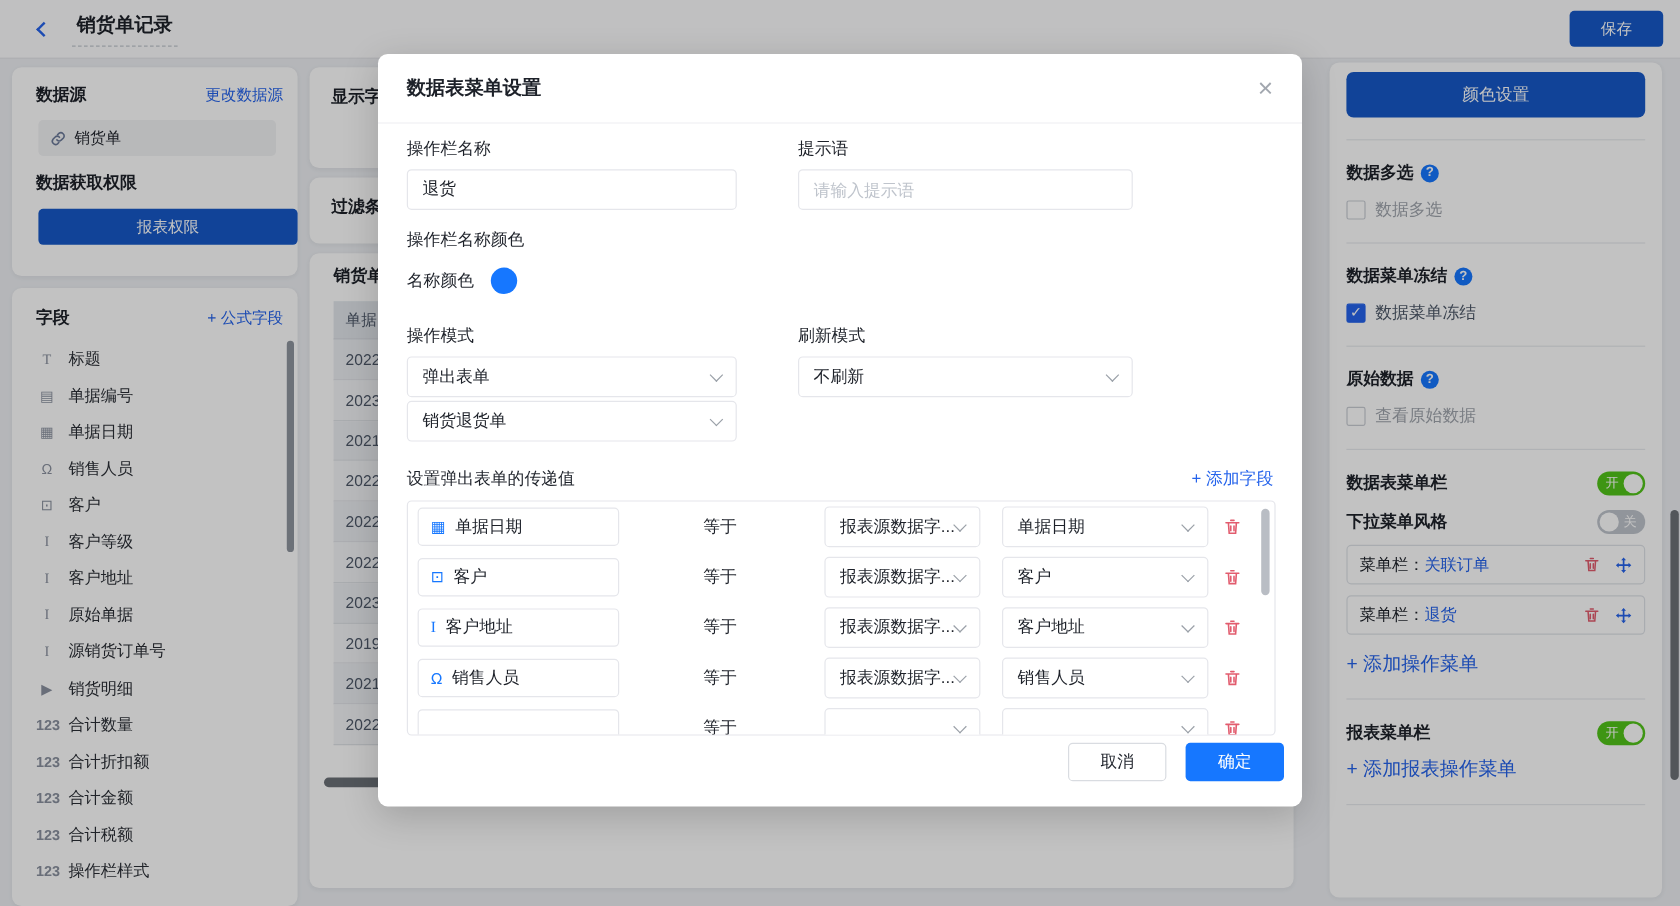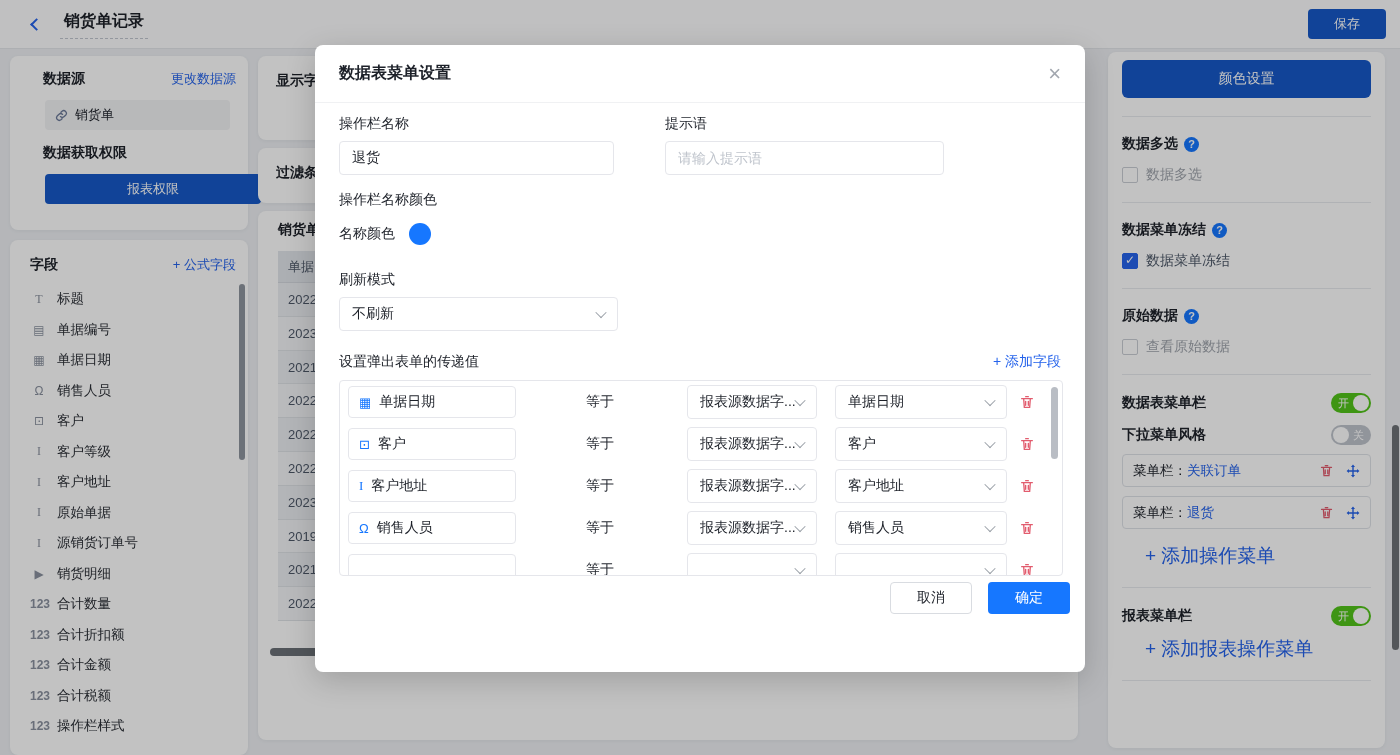--- a/index.html
+++ b/index.html
@@ -11,21 +11,21 @@
   .topbar { position:absolute; left:0; top:0; width:1400px; height:48px; background:#fdfdfe; display:flex; align-items:center; box-shadow:0 1px 0 rgba(0,0,0,.04); }
   .back-btn { margin-left:26px; width:20px; height:20px; display:flex; align-items:center; justify-content:center; cursor:pointer; }
   .chev-left { width:9px; height:9px; border-left:2.4px solid #2563eb; border-bottom:2.4px solid #2563eb; transform:rotate(45deg); }
   .page-title { margin-left:14px; font-size:16px; font-weight:bold; border-bottom:1px dashed #c2c7d0; padding:2px 4px 6px 4px; }
   .save-btn { position:absolute; right:14px; top:9px; width:78px; height:30px; background:#1759c8; color:#fff; border:none; border-radius:4px; font-size:13px; cursor:pointer; }
 
   
   .card { position:absolute; background:#fff; border-radius:8px; box-shadow:0 1px 4px rgba(31,35,41,.06); }
 
   
-  .lp1 { left:10px; top:56px; width:238px; height:174px; padding:14px 10px 0 33px; }
+  .lp1 { left:10px; top:56px; width:238px; height:174px; padding:14px 10px 0 20px; }
   .lp-head { display:flex; justify-content:space-between; align-items:center; padding-right:2px; }
   .h-bold { font-weight:bold; font-size:14px; }
   .blue-link { color:#2563eb; font-size:13px; cursor:pointer; text-decoration:none; }
   .ds-item { margin:12px 8px 0 2px; height:30px; background:#f2f3f5; border-radius:4px; display:flex; align-items:center; gap:7px; padding:0 10px; font-size:13px; }
   .perm-title { margin-top:14px; font-weight:bold; }
   .perm-btn { margin:12px 8px 0 2px; width:216px; height:30px; background:#1759c8; color:#fff; border:none; border-radius:4px; font-size:13px; cursor:pointer; display:block; }
   .lp2 { left:10px; top:240px; width:238px; height:515px; padding:16px 10px 0 20px; overflow:hidden; }
   .field-list { margin-top:10px; }
   .field-item { height:30.5px; display:flex; align-items:center; gap:9px; cursor:pointer; }
   .field-item .glyph { width:18px; text-align:center; color:#8a919f; font-size:12px; flex:none; }
@@ -73,21 +73,21 @@
   .tgl .tlbl { position:absolute; right:7px; top:3px; color:#fff; font-size:11px; line-height:14px; }
   .tgl.on { background:#52c41a; }
   .tgl.on .knob { left:auto; right:2px; }
   .tgl.on .tlbl { right:auto; left:7px; }
   .menu-item { margin-top:9px; height:33px; border:1px solid #dfe3e8; border-radius:4px; display:flex; align-items:center; padding:0 10px; font-size:13.5px; }
   .menu-item .m-name { color:#2563eb; }
   .menu-item .m-icons { margin-left:auto; display:flex; align-items:center; gap:12px; }
   .icon-btn { background:none; border:none; padding:0; cursor:pointer; display:flex; align-items:center; }
   .trash { color:#e25c6e; }
   .move { color:#2563eb; }
-  .add-link { display:inline-block; margin-top:14px; font-size:19px;margin-left:23px; }
+  .add-link { display:inline-block; margin-top:14px; font-size:16px; }
 
   
   .overlay { position:absolute; inset:0; background:rgba(0,0,0,.24); z-index:10; }
   .page-scrollbar { position:absolute; right:1px; top:425px; width:7px; height:225px; border-radius:4px; background:#6e7277; z-index:5; }
   .modal { position:absolute; left:315px; top:45px; width:770px; height:627px; background:#fff; border-radius:8px; z-index:20; box-shadow:0 8px 30px rgba(0,0,0,.18); }
   .m-head { height:58px; display:flex; align-items:center; justify-content:space-between; padding:0 24px; border-bottom:1px solid #f0f1f3; }
   .m-title { font-size:16px; font-weight:bold; }
   .m-close { font-size:22px; color:#a2a7af; background:none; border:none; cursor:pointer; line-height:1; }
   .m-grid { display:flex; gap:51px; margin:12px 24px 0; }
   .m-col1 { width:275px; }
@@ -394,20 +394,31 @@
       <div class="m-col2">
         <div class="m-label">操作栏名称颜色</div>
         <div class="name-color-row">
           <span>名称颜色</span>
           <span class="color-dot"></span>
         </div>
       </div>
     </div>
 
     <div class="m-grid mt26">
+      <div class="m-col1">
+        <div class="m-label">操作模式</div>
+        <div class="sel mt8">
+          <span class="sel-val">弹出表单</span>
+          <span class="chev-down"></span>
+        </div>
+        <div class="sel mt3">
+          <span class="sel-val">销货退货单</span>
+          <span class="chev-down"></span>
+        </div>
+      </div>
       <div class="m-col2">
         <div class="m-label">刷新模式</div>
         <div class="sel mt8">
           <span class="sel-val">不刷新</span>
           <span class="chev-down"></span>
         </div>
       </div>
     </div>
 
     <div class="pass-head">

